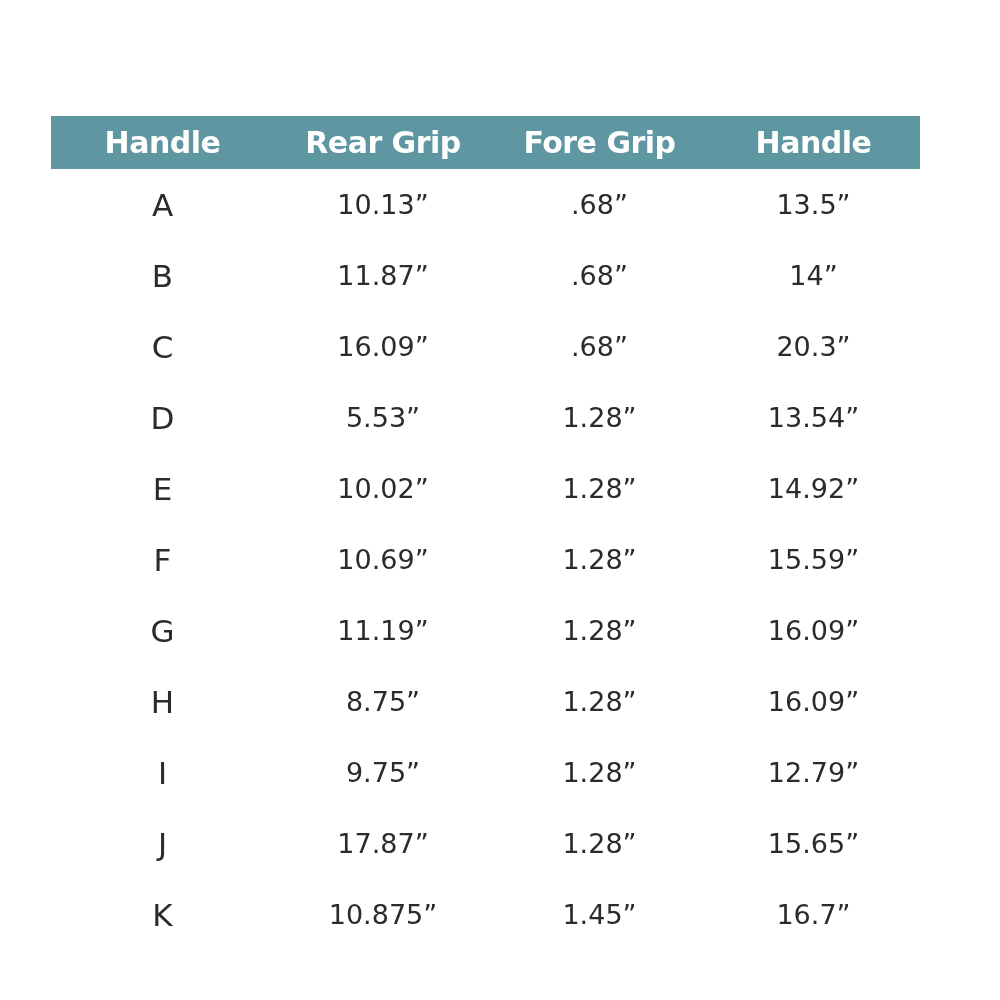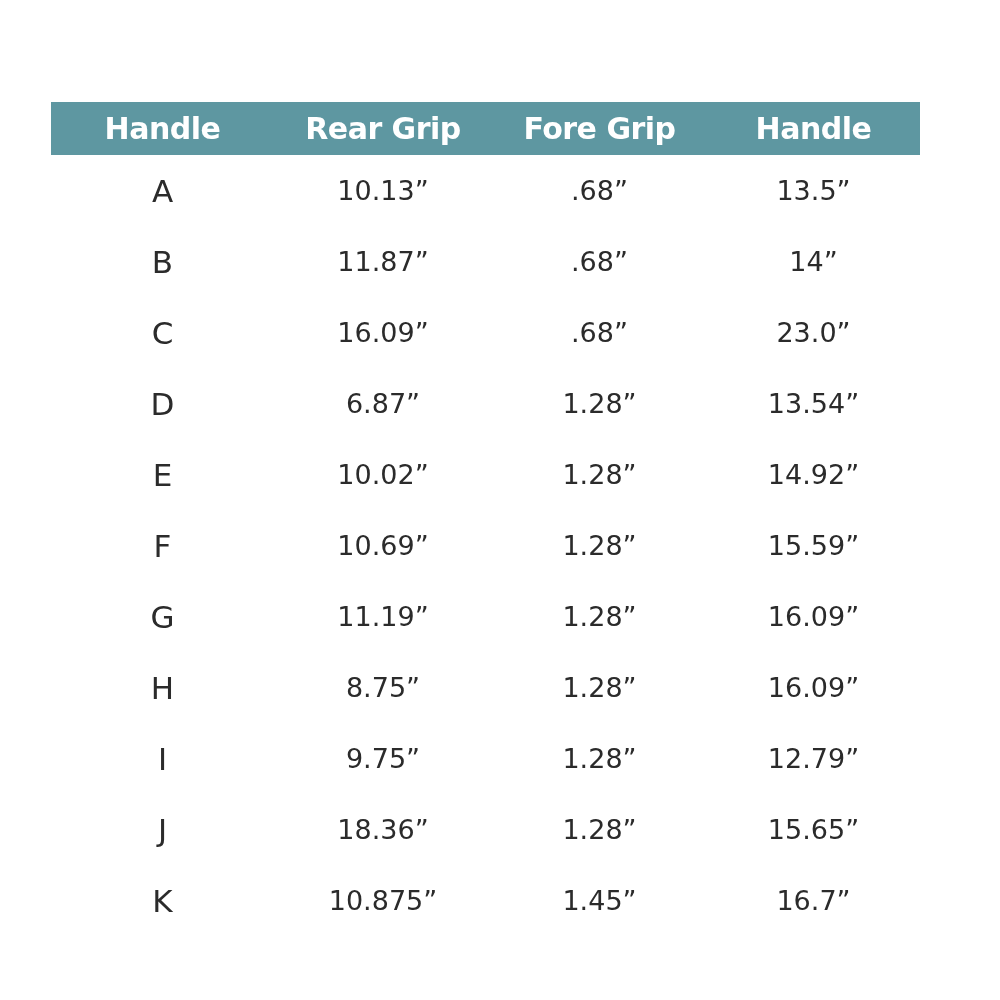--- a/index.html
+++ b/index.html
@@ -15,21 +15,21 @@
     position: relative;
     width: 1000px;
     height: 1000px;
     background: #ffffff;
     overflow: hidden;
   }
 
   .table-wrap {
     position: absolute;
     left: 51px;
-    top: 102px;
+    top: 116px;
     width: 869px;
   }
 
   table.spec-table {
     border-collapse: collapse;
     width: 869px;
     table-layout: fixed;
   }
 
   table.spec-table thead th {
@@ -98,25 +98,25 @@
         <tr>
           <td class="col-handle">B</td>
           <td>11.87”</td>
           <td>.68”</td>
           <td>14”</td>
         </tr>
         <tr>
           <td class="col-handle">C</td>
           <td>16.09”</td>
           <td>.68”</td>
-          <td>23.0”</td>
+          <td>20.3”</td>
         </tr>
         <tr>
           <td class="col-handle">D</td>
-          <td>6.87”</td>
+          <td>5.53”</td>
           <td>1.28”</td>
           <td>13.54”</td>
         </tr>
         <tr>
           <td class="col-handle">E</td>
           <td>10.02”</td>
           <td>1.28”</td>
           <td>14.92”</td>
         </tr>
         <tr>
@@ -138,21 +138,21 @@
           <td>16.09”</td>
         </tr>
         <tr>
           <td class="col-handle">I</td>
           <td>9.75”</td>
           <td>1.28”</td>
           <td>12.79”</td>
         </tr>
         <tr>
           <td class="col-handle">J</td>
-          <td>18.36”</td>
+          <td>17.87”</td>
           <td>1.28”</td>
           <td>15.65”</td>
         </tr>
         <tr>
           <td class="col-handle">K</td>
           <td>10.875”</td>
           <td>1.45”</td>
           <td>16.7”</td>
         </tr>
       </tbody>

